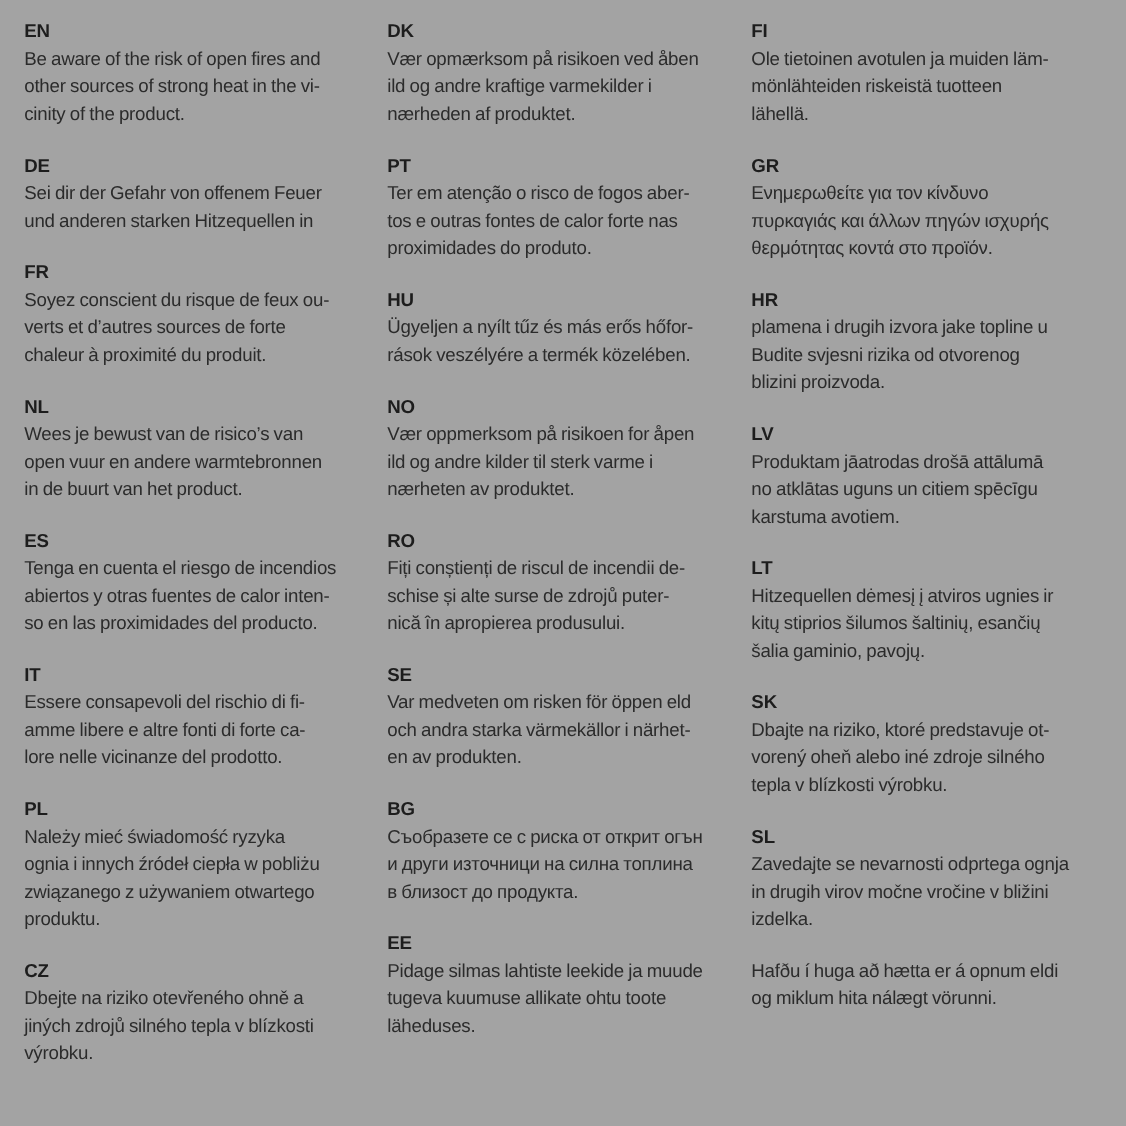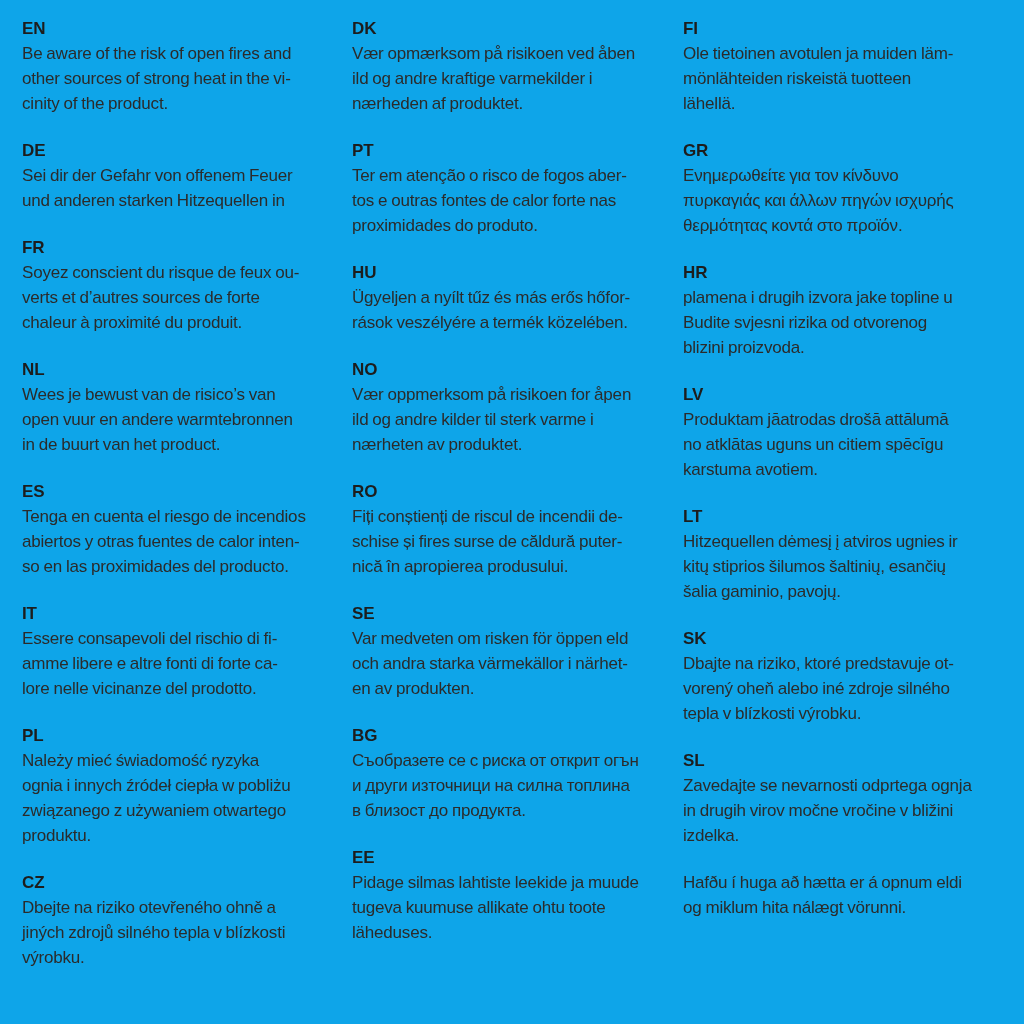--- a/index.html
+++ b/index.html
@@ -5,21 +5,21 @@
   html, body { margin: 0; padding: 0; background: #ffffff; }
   .page {
     width: 1024px;
     height: 1024px;
     box-sizing: border-box;
     padding: 16px 0 0 22px;
     display: grid;
     grid-template-columns: 330px 331px 341px;
     font-family: "Liberation Sans", sans-serif;
     color: #262626;
-    background: #0ea5e9;
+    background: #a3a3a3;
     overflow: hidden;
   }
   .col { display: flex; flex-direction: column; }
   .lang { margin: 0 0 22px 0; }
   .code {
     margin: 0;
     font-size: 17px;
     line-height: 25px;
     font-weight: bold;
     color: #1d1d1d;
@@ -111,21 +111,21 @@
     </section>
     <section class="lang">
       <h2 class="code">NO</h2>
       <p class="line">Vær oppmerksom på risikoen for åpen</p>
       <p class="line">ild og andre kilder til sterk varme i</p>
       <p class="line">nærheten av produktet.</p>
     </section>
     <section class="lang">
       <h2 class="code">RO</h2>
       <p class="line">Fiți conștienți de riscul de incendii de-</p>
-      <p class="line">schise și fires surse de căldură puter-</p>
+      <p class="line">schise și alte surse de zdrojů puter-</p>
       <p class="line">nică în apropierea produsului.</p>
     </section>
     <section class="lang">
       <h2 class="code">SE</h2>
       <p class="line">Var medveten om risken för öppen eld</p>
       <p class="line">och andra starka värmekällor i närhet-</p>
       <p class="line">en av produkten.</p>
     </section>
     <section class="lang">
       <h2 class="code">BG</h2>

